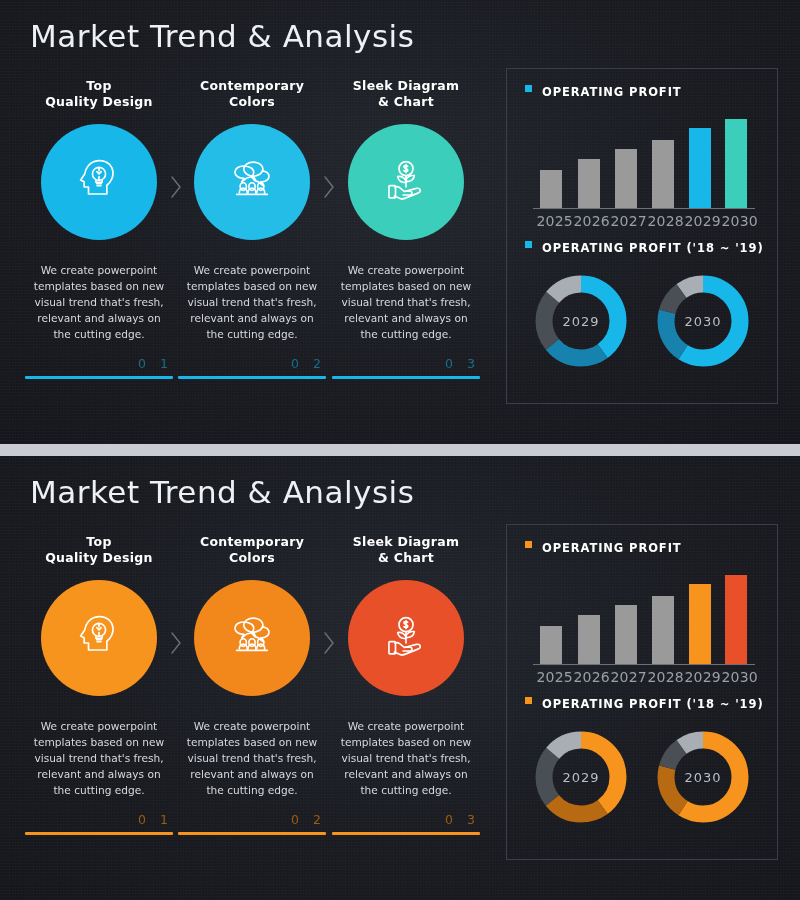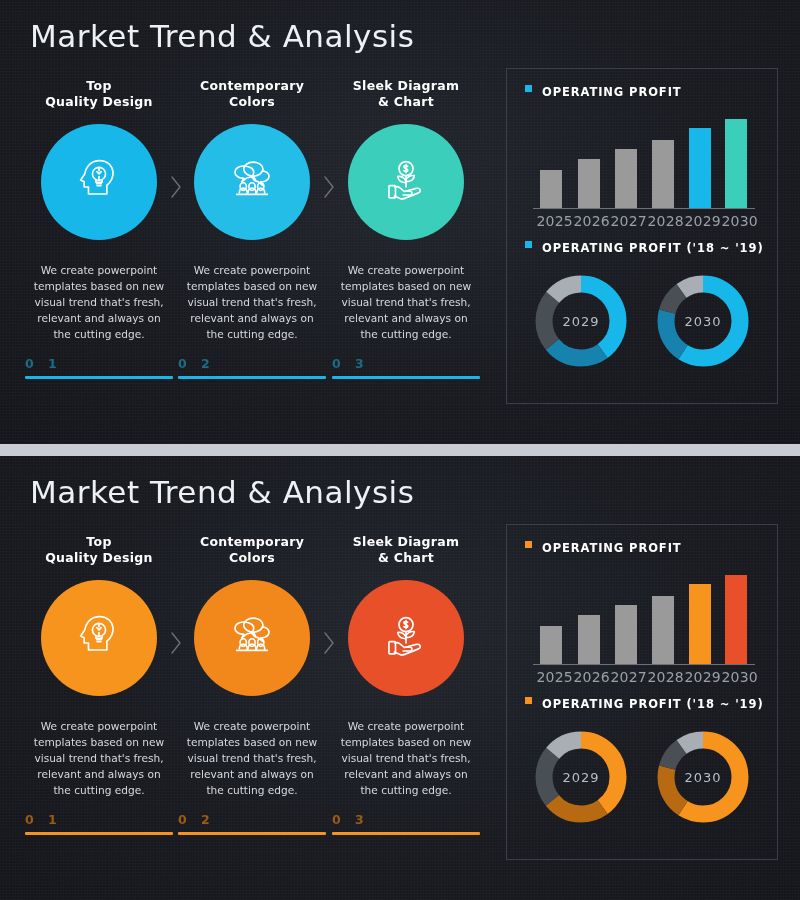--- a/index.html
+++ b/index.html
@@ -57,22 +57,22 @@
   }
   .chev {
     position:absolute; top:50px; right:-11px; width:16px; height:26px;
     color:#6a6f79; z-index:4;
   }
   .body-text {
     margin-top:18px; text-align:center; font-size:10.6px; line-height:16px;
     color:#d6dade; padding:0 4px;
   }
   .num {
-    margin-top:14px; text-align:left; font-size:12.5px; letter-spacing:5px;
-    font-weight:bold;
+    margin-top:14px; text-align:right; font-size:12.5px; letter-spacing:5px;
+    font-weight:normal;
   }
   .rule { margin-top:5px; height:3px; border-radius:1px; }
 
   
   .panel {
     position:absolute; right:22px; top:68px; width:272px; height:336px;
     border:1px solid #3a3f49; z-index:3;
   }
   .panel-sec { position:absolute; left:0; width:100%; }
   .sec-a { top:16px; height:156px; }

